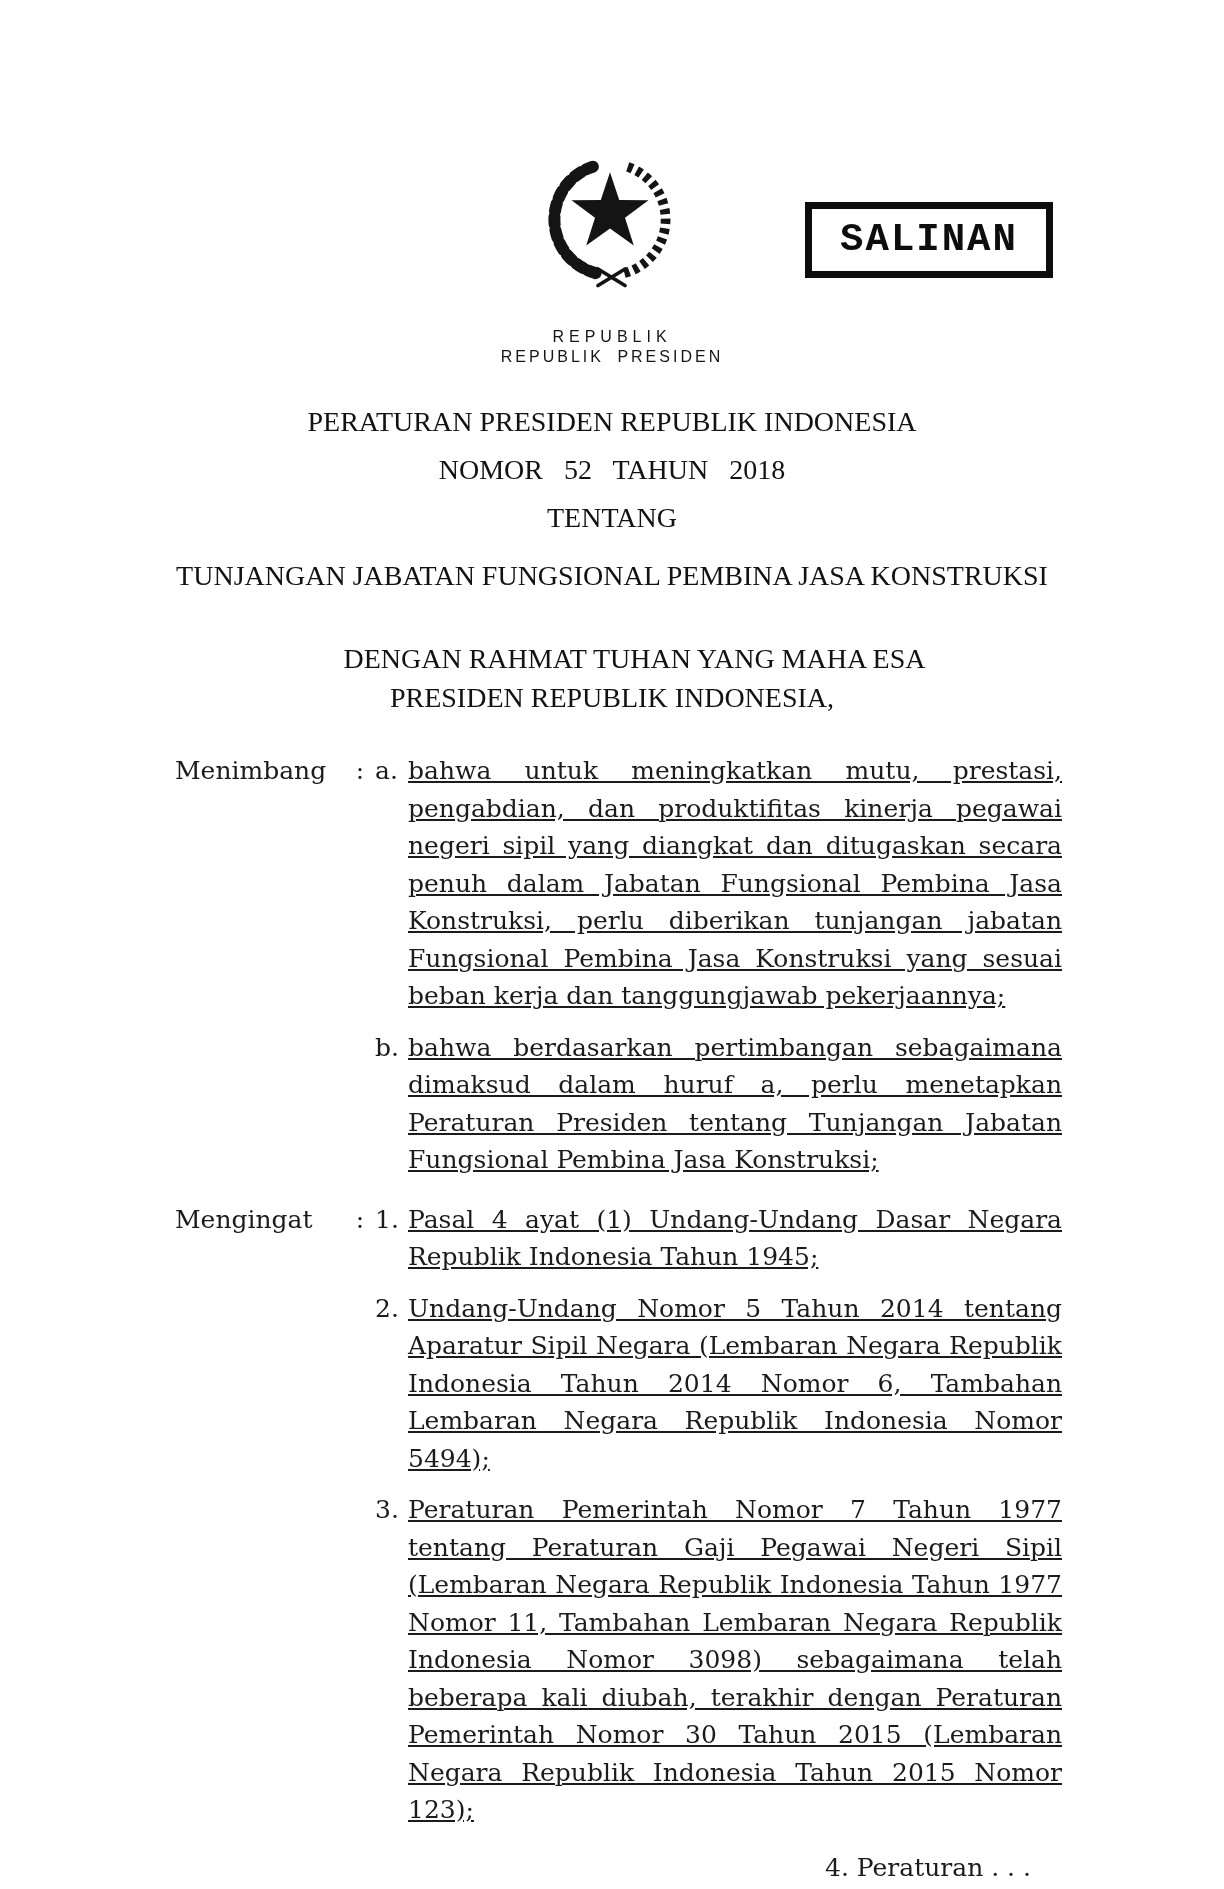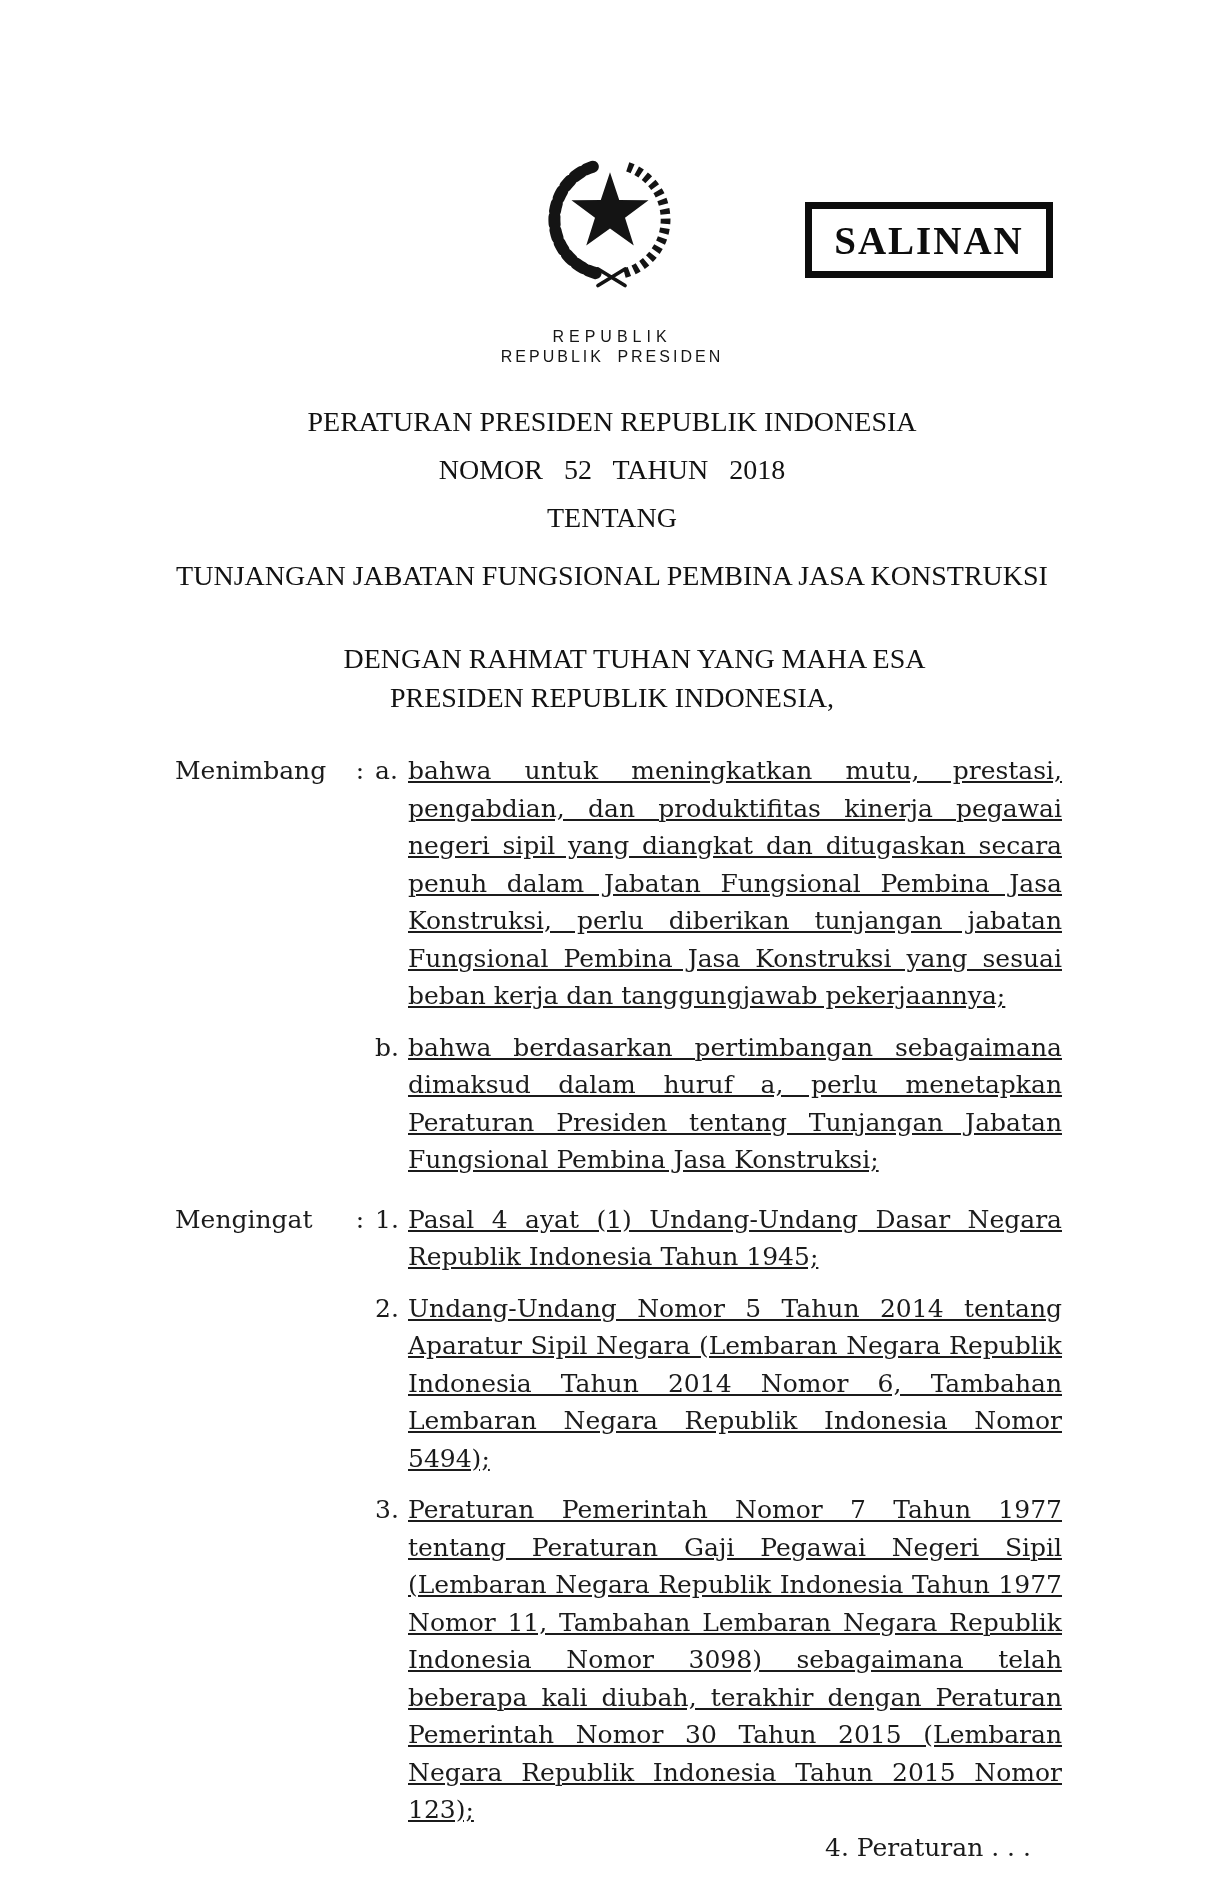--- a/index.html
+++ b/index.html
@@ -29,21 +29,21 @@
     top: 202px;
     width: 248px;
     height: 76px;
     border: 7px solid #0d0d0d;
     box-sizing: border-box;
     display: flex;
     align-items: center;
     justify-content: center;
   }
   .salinan span {
-    font-family: Liberation Serif, serif;
+    font-family: Liberation Mono, monospace;
     font-weight: bold;
     font-size: 39px;
     letter-spacing: 2px;
     color: #0d0d0d;
     line-height: 1;
   }
 
   
   .letterhead {
     position: absolute;
@@ -110,21 +110,21 @@
   }
   .item + .item { margin-top: 14px; }
   .marker { grid-column: 1; }
   .itext {
     grid-column: 2;
     text-align: justify;
     text-decoration: underline;
   }
 
   .catchword {
-    margin-top: 0;
+    margin-top: 20px;
     margin-left: 650px;
     font-size: 25px;
     line-height: 37.5px;
   }
 </style>
 </head>
 <body>
 
 <div class="page">
 

